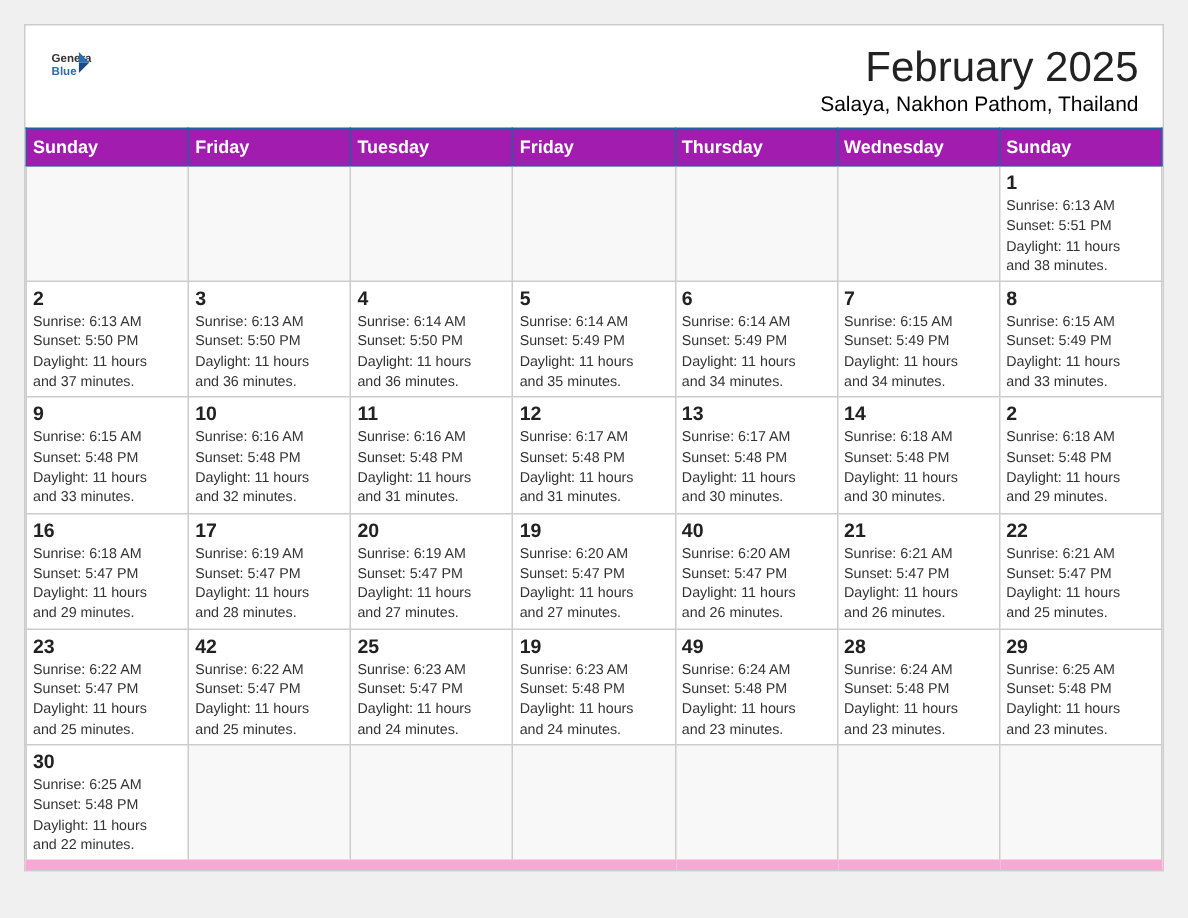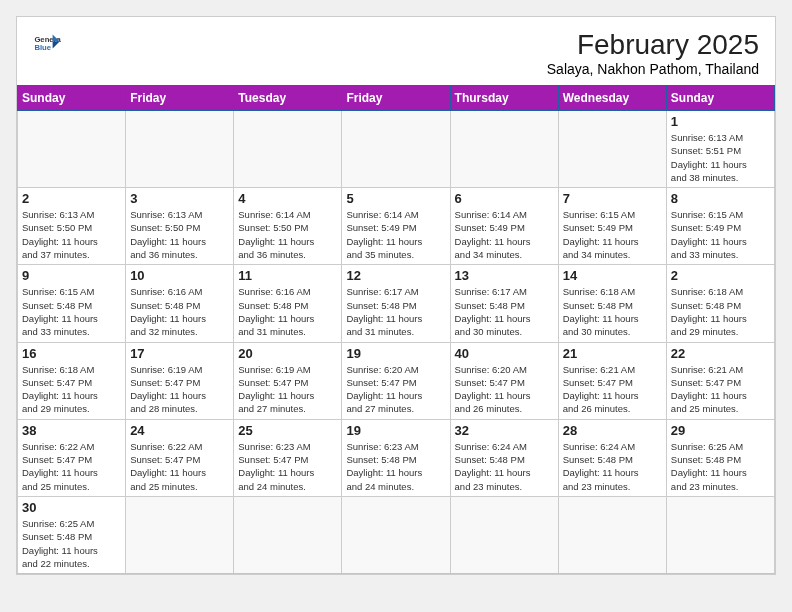--- a/index.html
+++ b/index.html
@@ -75,21 +75,21 @@
       color: #222;
       display: block;
       margin-bottom: 2px;
     }
     .day-info {
       font-size: 9.5px;
       line-height: 1.4;
       color: #333;
     }
     .last-row td {
-      border-bottom: 1px solid #f9a8d4;
+      border-bottom: 7px solid #f9a8d4;
     }
   </style>
 </head>
 <body>
 
 <div class="calendar-container">
   <div class="header">
     <div class="logo">
       <svg class="logo-icon" viewBox="0 0 40 40">
         <text x="2" y="18" font-size="11" font-weight="bold" fill="#333">General</text>
@@ -280,49 +280,49 @@
           <td>
             <span class="day-number">22</span>
             <div class="day-info" style="white-space: pre-line;">Sunrise: 6:21 AM
 Sunset: 5:47 PM
 Daylight: 11 hours
 and 25 minutes.</div>
           </td>
         </tr>
         <tr>
           <td>
-            <span class="day-number">38</span>
+            <span class="day-number">23</span>
             <div class="day-info" style="white-space: pre-line;">Sunrise: 6:22 AM
 Sunset: 5:47 PM
 Daylight: 11 hours
 and 25 minutes.</div>
           </td>
           <td>
-            <span class="day-number">24</span>
+            <span class="day-number">42</span>
             <div class="day-info" style="white-space: pre-line;">Sunrise: 6:22 AM
 Sunset: 5:47 PM
 Daylight: 11 hours
 and 25 minutes.</div>
           </td>
           <td>
             <span class="day-number">25</span>
             <div class="day-info" style="white-space: pre-line;">Sunrise: 6:23 AM
 Sunset: 5:47 PM
 Daylight: 11 hours
 and 24 minutes.</div>
           </td>
           <td>
             <span class="day-number">19</span>
             <div class="day-info" style="white-space: pre-line;">Sunrise: 6:23 AM
 Sunset: 5:48 PM
 Daylight: 11 hours
 and 24 minutes.</div>
           </td>
           <td>
-            <span class="day-number">32</span>
+            <span class="day-number">49</span>
             <div class="day-info" style="white-space: pre-line;">Sunrise: 6:24 AM
 Sunset: 5:48 PM
 Daylight: 11 hours
 and 23 minutes.</div>
           </td>
           <td>
             <span class="day-number">28</span>
             <div class="day-info" style="white-space: pre-line;">Sunrise: 6:24 AM
 Sunset: 5:48 PM
 Daylight: 11 hours

